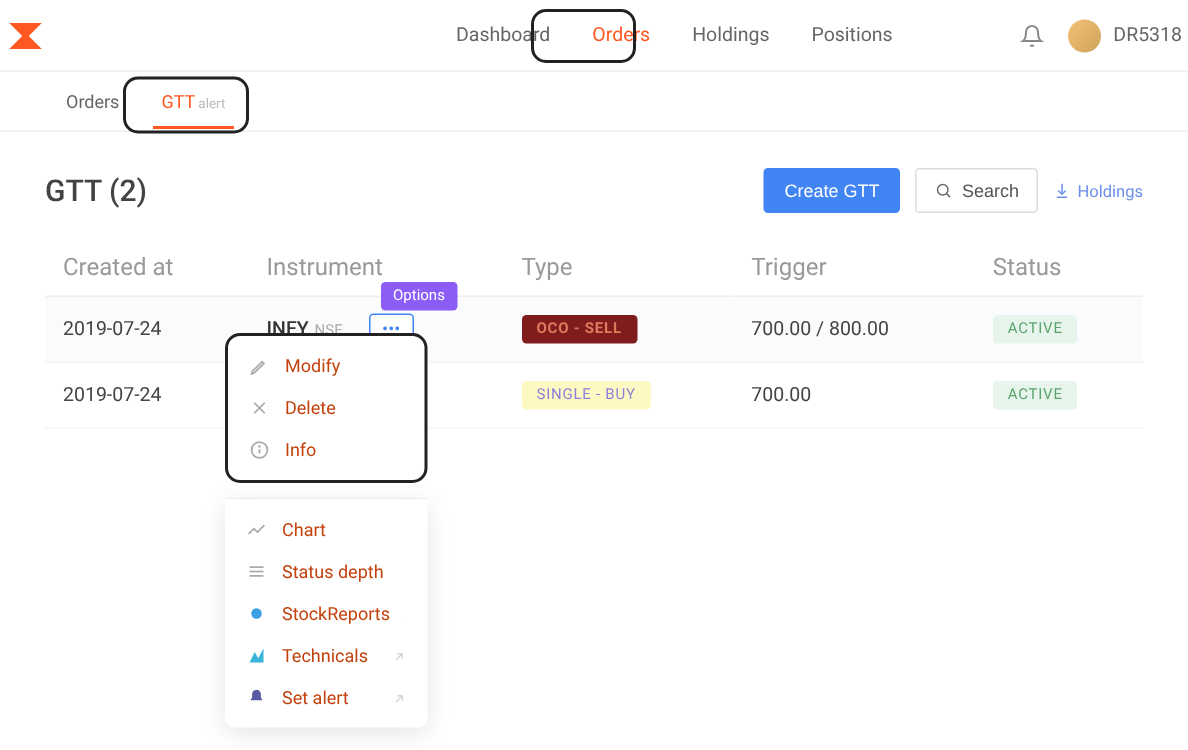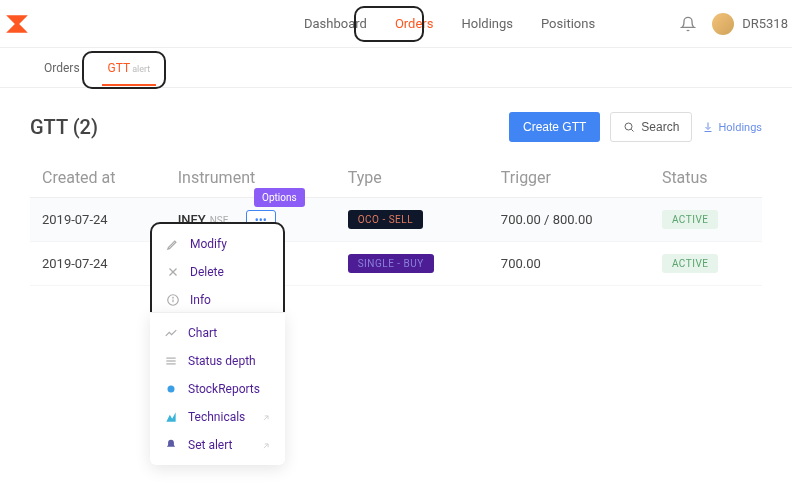--- a/index.html
+++ b/index.html
@@ -28,28 +28,28 @@
   .btn-outline { background:#fff; border:1px solid #ddd; border-radius:3px; padding:7px 12px; font-size:12px; color:#555; display:flex; align-items:center; gap:6px; cursor:pointer; }
   .link-download { color:#6b8fe8; font-size:11px; display:flex; align-items:center; gap:4px; cursor:pointer; }
   .table { width:100%; border-collapse:collapse; }
   .table th { text-align:left; font-weight:400; color:#999; font-size:16px; padding:10px 12px; border-bottom:1px solid #eee; }
   .table td { padding:12px 12px; border-bottom:1px solid #f5f5f5; font-size:13px; color:#444; }
   .table tr.row-highlight { background:#fafbfc; }
   .instrument { font-weight:500; color:#333; }
   .exchange { font-size:10px; color:#aaa; margin-left:4px; }
   .more-btn { border:1px solid #4184f3; border-radius:3px; color:#4184f3; padding:2px 8px; font-size:12px; cursor:pointer; background:#fff; margin-left:14px; }
   .badge { display:inline-block; padding:4px 10px; font-size:10px; border-radius:3px; letter-spacing:0.5px; }
-  .badge.oco-sell { background:#0f172a; color:#e07a5f; }
-  .badge.single-buy { background:#4c1d95; color:#8b7fd9; }
+  .badge.oco-sell { background:#7f1d1d; color:#e07a5f;font-weight:bold; }
+  .badge.single-buy { background:#fef9c3; color:#8b7fd9; }
   .badge.active { background:#e7f4eb; color:#5aa36d; }
   .options-tooltip { position:absolute; left:238px; top:188px; background:#8b5cf6; color:#fff; font-size:10px; font-weight:400; padding:4px 8px; border-radius:3px; z-index:20;margin-left:16px; }
   .nav-box1 { left:354px; top:6px; width:70px; height:36px; }
   .dropdown { position:absolute; left:150px; top:222px; width:135px; background:#fff; border:2.5px solid #222; border-radius:10px; padding:6px 0; z-index:15; }
-  .dropdown.second { top:312px; border:none; box-shadow:0 4px 16px rgba(0,0,0,0.1); border-radius:0 0 6px 6px; border-top:1px solid #eee; }
-  .dropdown-item { display:flex; align-items:center; gap:10px; padding:7px 14px; font-size:12px; color:#4c1d95; cursor:pointer; }
+  .dropdown.second { top:332px; border:none; box-shadow:0 4px 16px rgba(0,0,0,0.1); border-radius:0 0 6px 6px; border-top:1px solid #eee; }
+  .dropdown-item { display:flex; align-items:center; gap:10px; padding:7px 14px; font-size:12px; color:#c2410c; cursor:pointer; }
   .dd-icon { width:14px; height:14px; color:#aaa; flex-shrink:0; display:flex; align-items:center; justify-content:center; }
   .ext-icon { margin-left:auto; width:10px; height:10px; color:#ccc; }
   .icon-svg { width:100%; height:100%; }
 </style>
 </head>
 <body>
 
 <div class="topbar">
   <span class="logo">
     <svg viewBox="0 0 24 24" class="icon-svg">

